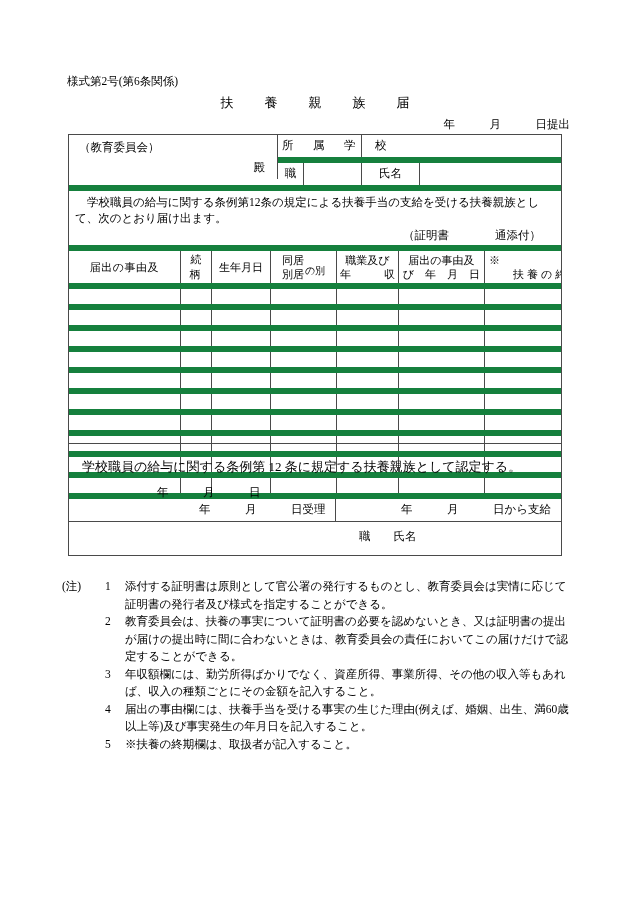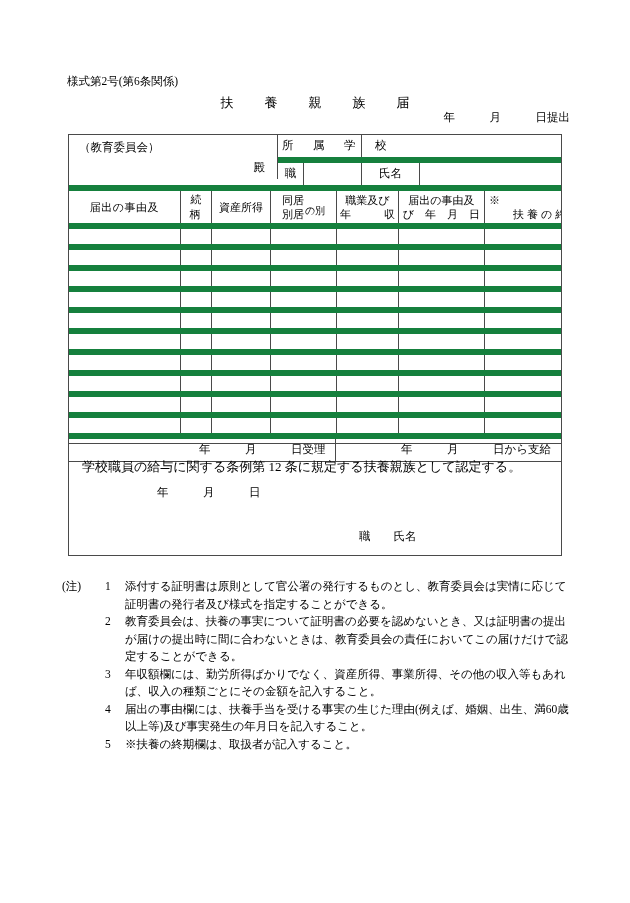--- a/index.html
+++ b/index.html
@@ -42,21 +42,21 @@
     font-size: 13px;
     letter-spacing: 9px;
     text-indent: 9px;
     line-height: 16px;
     white-space: nowrap;
   }
 
   .submit-date {
     position: absolute;
     left: 0;
-    top: 110px;
+    top: 117px;
     width: 570px;
     text-align: right;
     font-size: 11.5px;
     line-height: 14px;
     white-space: nowrap;
   }
 
   
   .main-box {
     position: absolute;
@@ -310,25 +310,29 @@
         </div>
         <div class="row">
           <div class="post-lbl br">職</div>
           <div class="post-val br"></div>
           <div class="name-lbl br">氏名</div>
           <div class="name-val"></div>
         </div>
       </div>
     </div>
 
+    <div class="intro bb">
+      <p>学校職員の給与に関する条例第12条の規定による扶養手当の支給を受ける扶養親族として、次のとおり届け出ます。</p>
+      <p class="cert-note">（証明書　　　　通添付）</p>
+    </div>
 
     <div class="row thead bb">
       <div class="th c-name br">届出の事由及</div>
       <div class="th c-rel br">続　柄</div>
-      <div class="th c-birth br">資産所得</div>
+      <div class="th c-birth br">生年月日</div>
       <div class="th c-live br">
         <span class="live-wrap">
           <span class="live-stack">
             <span>同居</span>
             <span>別居</span>
           </span>
           <span class="live-tail">の別</span>
         </span>
       </div>
       <div class="th c-job br">

